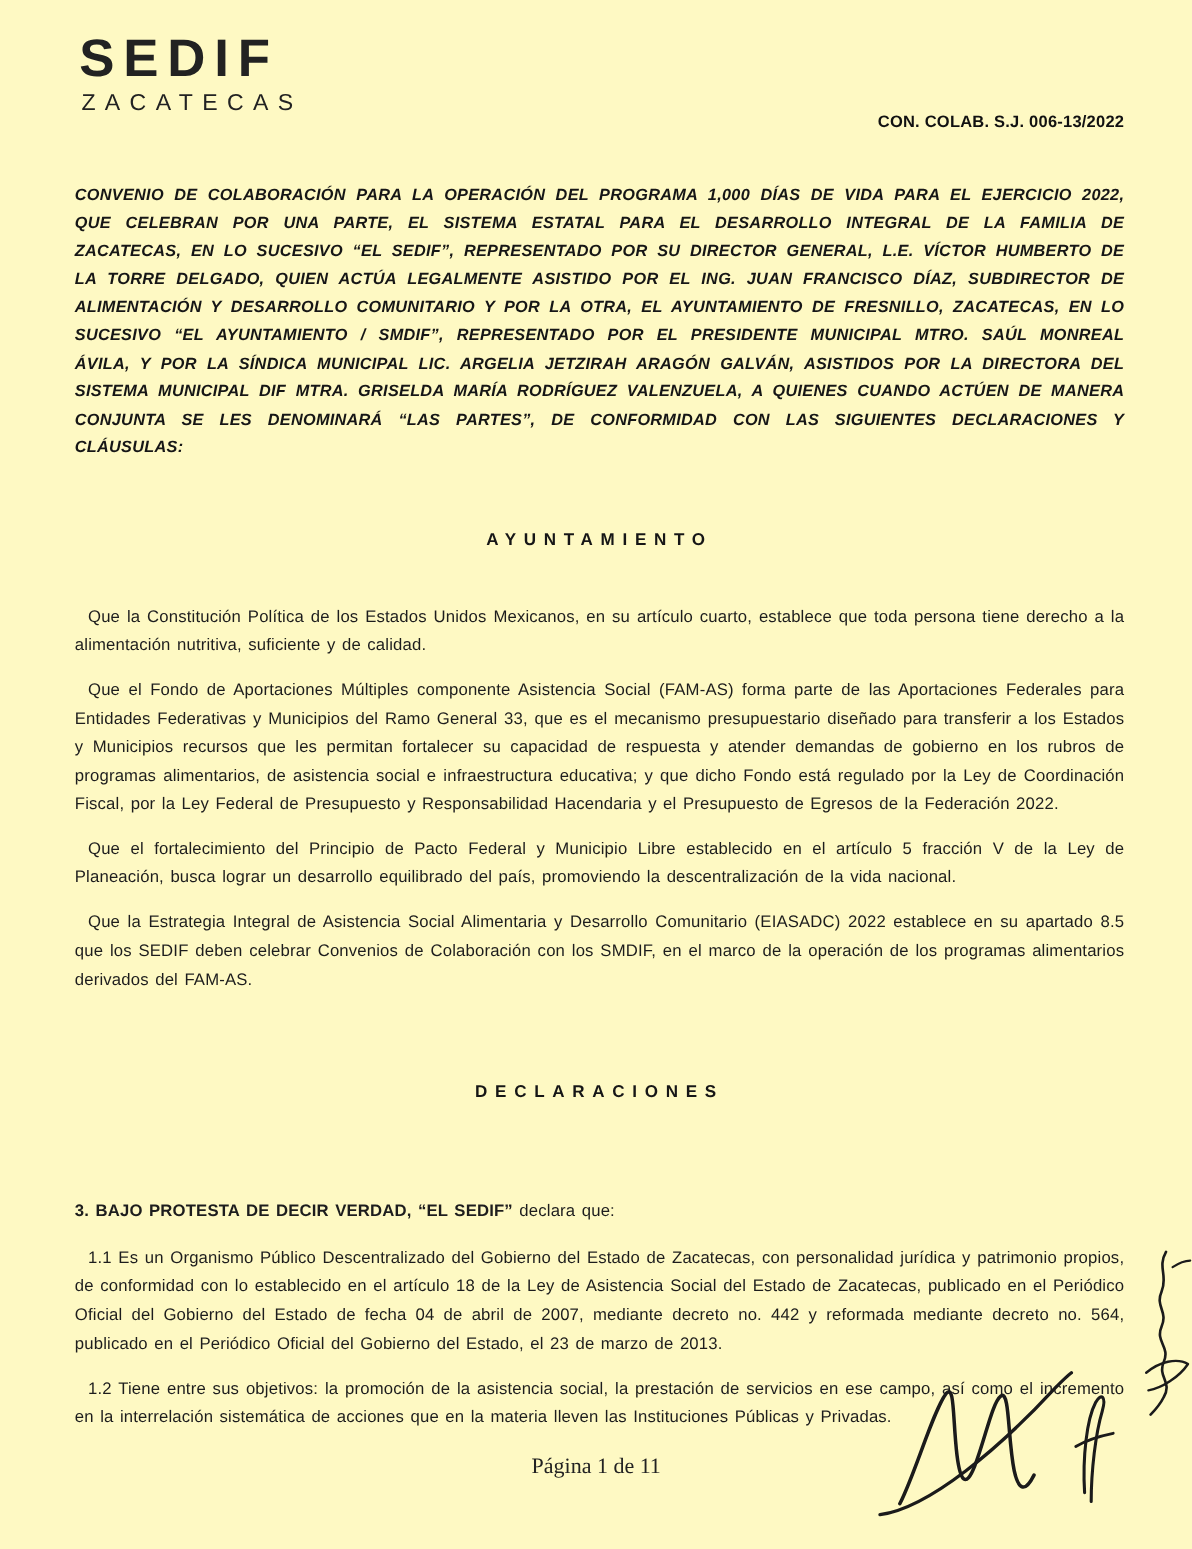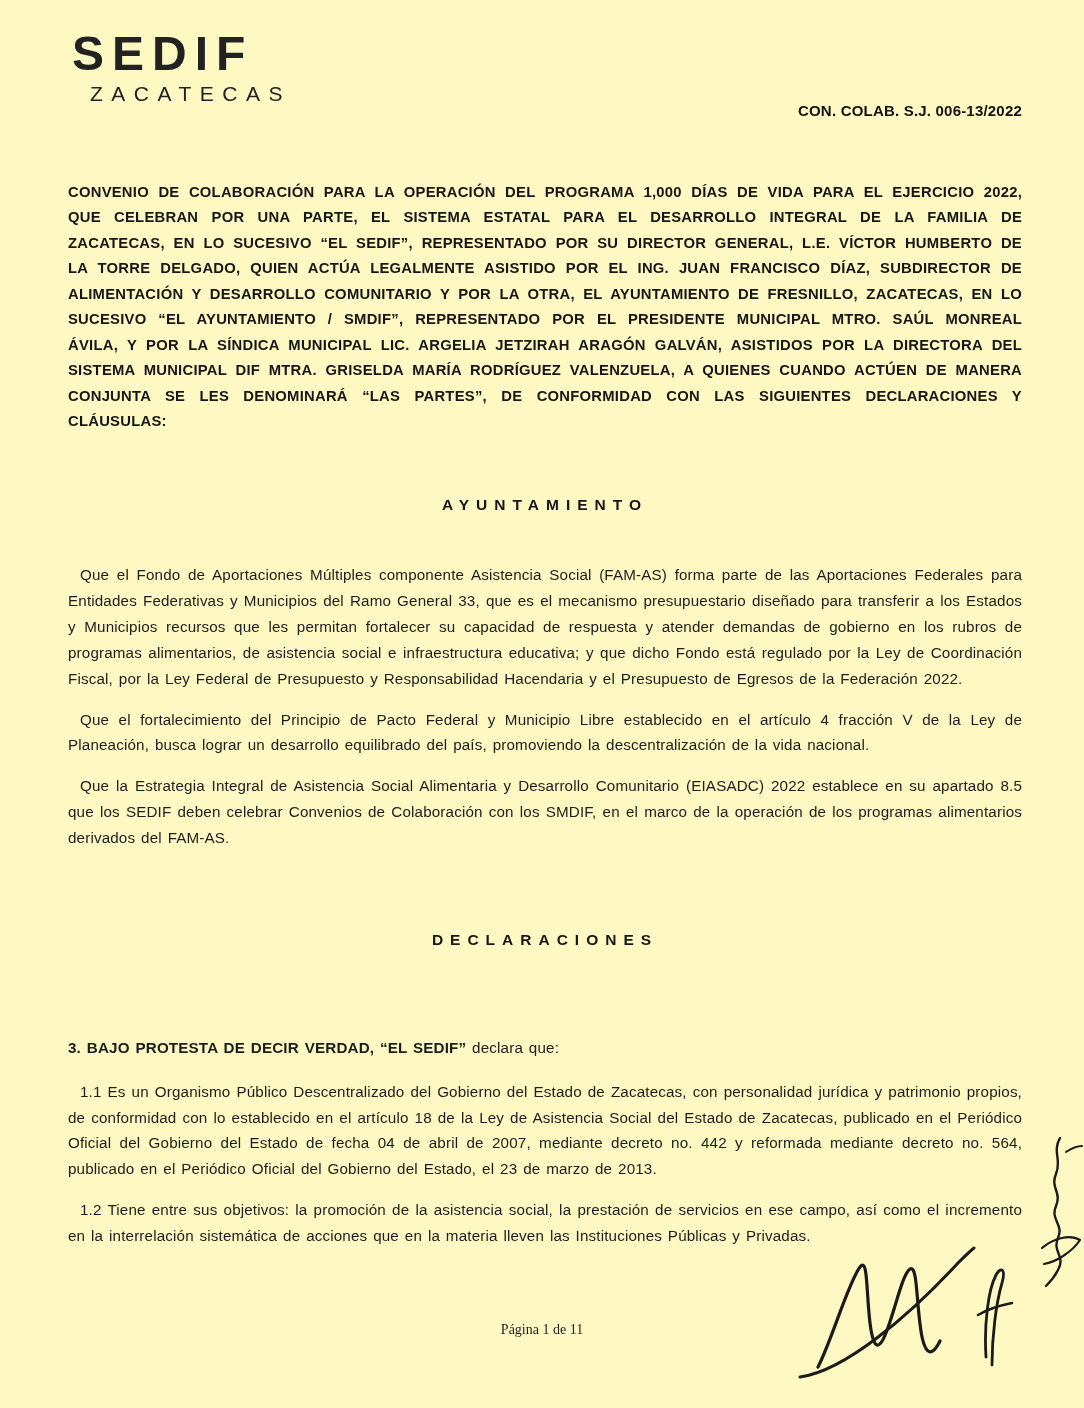--- a/index.html
+++ b/index.html
@@ -29,41 +29,42 @@
     letter-spacing: 8px;
     line-height: 1.0;
     color: #222;
     margin-left: 4px;
   }
   .logo-subtitle {
     font-size: 21px;
     font-weight: 400;
     letter-spacing: 8.5px;
     color: #222;
-    margin-left: 22px;
+    margin-left: 6px;
     margin-top: 4px;
   }
   .doc-reference {
     position: absolute;
     right: 0;
     top: 72px;
     font-size: 15px;
     font-weight: 700;
     letter-spacing: 0.2px;
     color: #111;
   }
   .intro {
-    margin-top: 38px;
+    margin-top: 24px;
     font-size: 14.8px;
     font-weight: 700;
     line-height: 1.72;
     letter-spacing: 0.25px;
     word-spacing: 3px;
     text-align: justify;
     color: #161616;
+    font-style: italic;
   }
   .section-heading {
     text-align: center;
     font-size: 15.5px;
     font-weight: 700;
     letter-spacing: 7px;
     color: #161616;
   }
   .heading-considerandos { margin-top: 62px; }
   .heading-declaraciones { margin-top: 80px; }
@@ -85,21 +86,21 @@
     text-indent: 0;
   }
   .declara-title .bold-part { font-weight: 700; }
   .footer-page {
     position: absolute;
     left: 0;
     width: 100%;
     top: 1322px;
     text-align: center;
     font-family: "Liberation Serif", serif;
-    font-size: 14px;
+    font-size: 20px;
     color: #222;
   }
   .signature-corner {
     position: absolute;
     left: 790px;
     top: 1245px;
     width: 240px;
     height: 140px;
   }
   .signature-margin {
@@ -127,22 +128,23 @@
       <div class="logo-subtitle">ZACATECAS</div>
     </div>
     <div class="doc-reference">CON. COLAB. S.J. 006-13/2022</div>
   </div>
 
   <p class="intro">CONVENIO DE COLABORACIÓN PARA LA OPERACIÓN DEL  PROGRAMA 1,000 DÍAS DE VIDA PARA EL EJERCICIO 2022, QUE CELEBRAN POR UNA PARTE, EL SISTEMA ESTATAL PARA EL DESARROLLO INTEGRAL DE LA FAMILIA DE ZACATECAS, EN LO SUCESIVO “EL SEDIF”, REPRESENTADO POR SU DIRECTOR GENERAL, L.E. VÍCTOR HUMBERTO DE LA TORRE DELGADO, QUIEN ACTÚA LEGALMENTE ASISTIDO POR EL ING. JUAN FRANCISCO DÍAZ, SUBDIRECTOR DE ALIMENTACIÓN Y DESARROLLO COMUNITARIO Y POR LA OTRA, EL AYUNTAMIENTO DE FRESNILLO, ZACATECAS, EN LO SUCESIVO “EL AYUNTAMIENTO / SMDIF”, REPRESENTADO POR EL PRESIDENTE MUNICIPAL MTRO. SAÚL MONREAL ÁVILA,  Y POR  LA SÍNDICA MUNICIPAL LIC. ARGELIA JETZIRAH ARAGÓN GALVÁN, ASISTIDOS POR LA DIRECTORA DEL SISTEMA MUNICIPAL DIF MTRA. GRISELDA MARÍA RODRÍGUEZ VALENZUELA, A QUIENES CUANDO ACTÚEN DE MANERA CONJUNTA SE LES DENOMINARÁ “LAS PARTES”, DE CONFORMIDAD CON LAS SIGUIENTES DECLARACIONES Y CLÁUSULAS:</p>
 
   <div class="section-heading heading-considerandos">AYUNTAMIENTO</div>
 
   <div class="considerandos-body">
+    <p class="para">Que la Constitución Política de los Estados Unidos Mexicanos, en su artículo cuarto, establece que toda persona tiene derecho a la alimentación nutritiva, suficiente y de calidad.</p>
     <p class="para">Que el Fondo de Aportaciones Múltiples componente Asistencia Social (FAM-AS) forma parte de las Aportaciones Federales para Entidades Federativas y Municipios del Ramo General 33, que es el mecanismo presupuestario diseñado para transferir a los Estados y Municipios recursos que les permitan fortalecer su capacidad de respuesta y atender demandas de gobierno en los rubros de programas alimentarios, de asistencia social e infraestructura educativa; y que dicho Fondo está regulado por la Ley de Coordinación Fiscal, por la Ley Federal de Presupuesto y Responsabilidad Hacendaria y el Presupuesto de Egresos de la Federación 2022.</p>
-    <p class="para">Que el fortalecimiento del Principio de Pacto Federal y Municipio Libre establecido en el artículo 4 fracción V de la Ley de Planeación, busca lograr un desarrollo equilibrado del país, promoviendo la descentralización de la vida nacional.</p>
+    <p class="para">Que el fortalecimiento del Principio de Pacto Federal y Municipio Libre establecido en el artículo 5 fracción V de la Ley de Planeación, busca lograr un desarrollo equilibrado del país, promoviendo la descentralización de la vida nacional.</p>
     <p class="para">Que la Estrategia Integral de Asistencia Social Alimentaria y Desarrollo Comunitario (EIASADC) 2022 establece en su apartado 8.5 que los SEDIF deben celebrar Convenios de Colaboración con los SMDIF, en el marco de la operación de los programas alimentarios derivados del FAM-AS.</p>
   </div>
 
   <div class="section-heading heading-declaraciones">DECLARACIONES</div>
 
   <div class="declaraciones-body">
     <p class="para declara-title"><span class="bold-part">3. BAJO PROTESTA DE DECIR VERDAD, “EL SEDIF”</span><span> declara que:</span></p>
     <p class="para">1.1 Es un Organismo Público Descentralizado del Gobierno del Estado de Zacatecas, con personalidad jurídica y patrimonio propios, de conformidad con lo establecido en el artículo 18 de la Ley de Asistencia Social del Estado de Zacatecas, publicado en el Periódico Oficial del Gobierno del Estado de fecha 04 de abril de 2007, mediante decreto no. 442 y reformada mediante decreto no. 564, publicado en el Periódico Oficial del Gobierno del Estado, el 23 de marzo de 2013.</p>
     <p class="para">1.2 Tiene entre sus objetivos: la promoción de la asistencia social, la prestación de servicios en ese campo, así como el incremento en la interrelación sistemática de acciones que en la materia lleven las Instituciones Públicas y Privadas.</p>
   </div>

